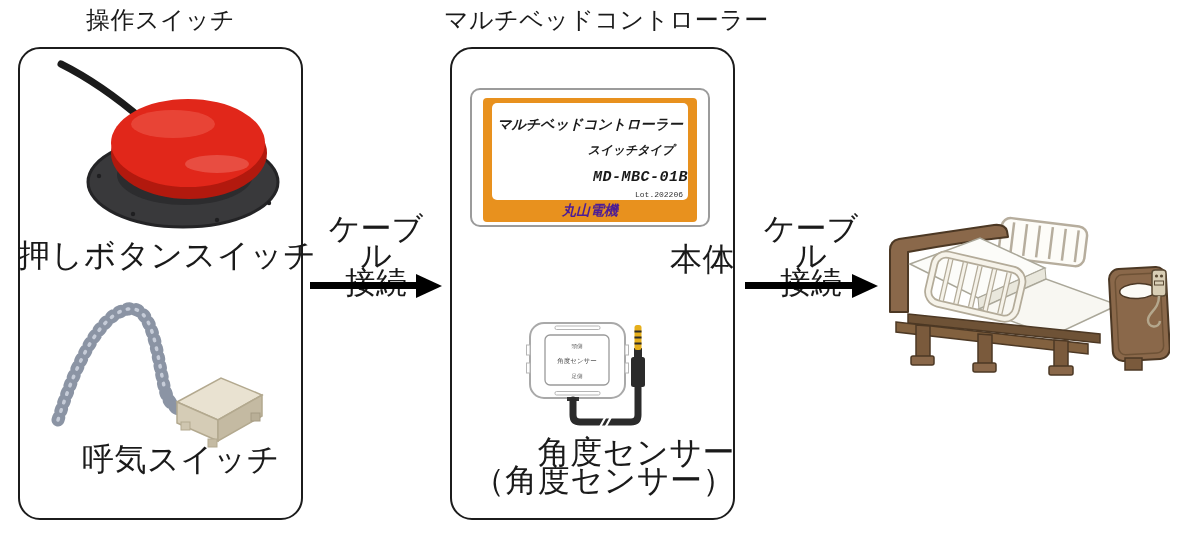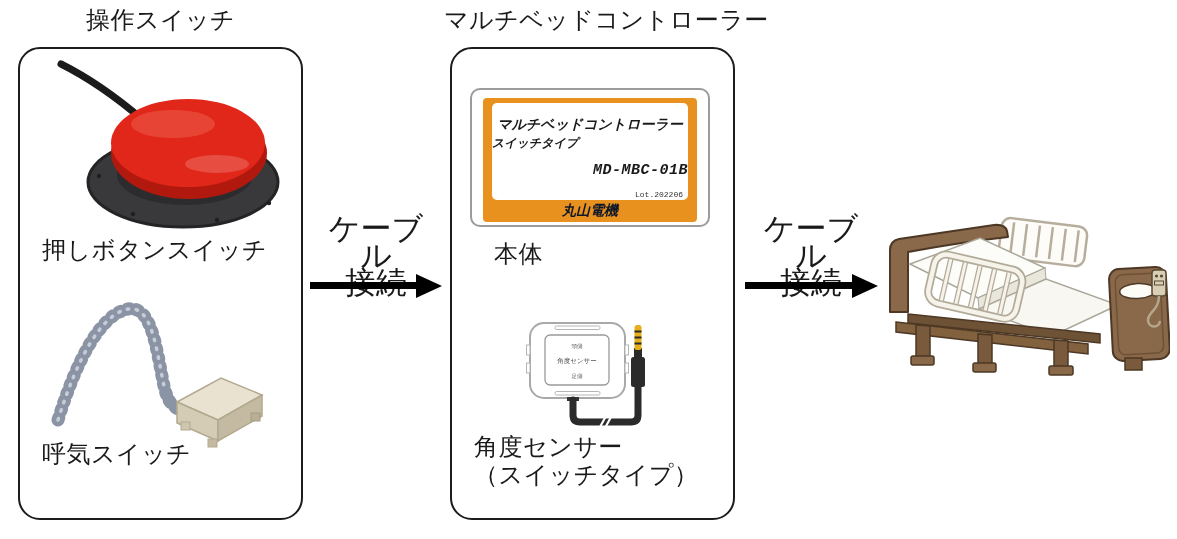--- a/index.html
+++ b/index.html
@@ -6,21 +6,21 @@
   .canvas {
     position:relative; width:1177px; height:539px; background:#fff;
     font-family:Liberation Mono, monospace; color:#1a1a1a;
     overflow:hidden;
   }
   .group-box {
     position:absolute; border:2px solid #1c1c1c; border-radius:22px;
     background:#fff; box-sizing:border-box;
   }
   .title { position:absolute; font-size:24px; text-align:center; letter-spacing:0.5px; white-space:nowrap; }
-  .item-label { position:absolute; font-size:24px; text-align:left; letter-spacing:0.5px; white-space:nowrap;margin-left:24px; }
+  .item-label { position:absolute; font-size:32px; text-align:right; letter-spacing:0.5px; white-space:nowrap; }
   .cable-text { position:absolute; font-size:31px; line-height:27px; text-align:center; }
   .arrow-shaft { position:absolute; height:7px; background:#000; }
   .arrow-head {
     position:absolute; width:0; height:0;
     border-top:12px solid transparent; border-bottom:12px solid transparent;
     border-left:26px solid #000;
   }
   .svg-abs { position:absolute; }
 
   
@@ -30,26 +30,26 @@
   }
   .device-label {
     position:absolute; left:11px; top:8px; width:214px; height:124px;
     background:#E8911E; border-radius:4px;
   }
   .device-label-panel {
     position:absolute; left:9px; top:5px; width:196px; height:97px;
     background:#fff; border-radius:5px;
   }
   .dl-product { margin-top:13px; text-align:center; font-size:14px; font-weight:bold; font-style:italic; white-space:nowrap; }
-  .dl-type { text-align:left; padding-right:26px; font-size:12px; font-weight:bold; font-style:italic; margin-top:1px; }
+  .dl-type { text-align:right; padding-right:14px; font-size:12px; font-weight:bold; font-style:italic; margin-top:8px; }
   .dl-model { text-align:right; font-size:15px; font-weight:bold; font-style:italic; margin-top:10px; letter-spacing:0.5px; }
   .dl-lot { position:absolute; right:5px; bottom:1px; font-size:8px; color:#333;margin-top:12px; }
   .dl-maker {
     position:absolute; left:0; right:0; bottom:2px; text-align:center;
-    font-size:14px; font-weight:bold; font-style:italic; color:#0f172a;
+    font-size:14px; font-weight:bold; font-style:italic; color:#4c1d95;
   }
 </style>
 </head>
 <body>
 
 <div class="canvas">
 
   <div class="title" style="left:18px; top:4px; width:285px;">操作スイッチ</div>
   <div class="title" style="left:444px; top:4px; width:297px;">マルチベッドコントローラー</div>
 
@@ -96,21 +96,21 @@
     <div class="device-label">
       <div class="device-label-panel">
         <div class="dl-product">マルチベッドコントローラー</div>
         <div class="dl-type">スイッチタイプ</div>
         <div class="dl-model">MD-MBC-01B</div>
         <div class="dl-lot">Lot.202206</div>
       </div>
       <div class="dl-maker">丸山電機</div>
     </div>
   </div>
-  <div class="item-label" style="left:470px; top:238px; width:285px;">本体</div>
+  <div class="item-label" style="left:450px; top:238px; width:285px;">本体</div>
 
   <svg class="svg-abs" style="left:525px; top:315px;" width="135" height="117" viewBox="0 0 135 117">
     <rect x="5" y="8" width="95" height="75" rx="14" fill="#fff" stroke="#a9a9a9" stroke-width="2"></rect>
     <rect x="30" y="11" width="45" height="3.5" rx="1.5" fill="#fff" stroke="#b5b5b5" stroke-width="1"></rect>
     <rect x="30" y="76.5" width="45" height="3.5" rx="1.5" fill="#fff" stroke="#b5b5b5" stroke-width="1"></rect>
     <rect x="1.5" y="30" width="3.5" height="10" fill="#fff" stroke="#b5b5b5" stroke-width="1"></rect>
     <rect x="1.5" y="48" width="3.5" height="10" fill="#fff" stroke="#b5b5b5" stroke-width="1"></rect>
     <rect x="100" y="30" width="3.5" height="10" fill="#fff" stroke="#b5b5b5" stroke-width="1"></rect>
     <rect x="100" y="48" width="3.5" height="10" fill="#fff" stroke="#b5b5b5" stroke-width="1"></rect>
     <rect x="20" y="20" width="64" height="50" rx="5" fill="#fff" stroke="#9a9a9a" stroke-width="1.3"></rect>
@@ -119,21 +119,21 @@
     <text x="52" y="63" font-size="5.5" text-anchor="middle" fill="#555">足側</text>
     <rect x="42" y="82" width="12" height="4" fill="#333"></rect>
     <path d="M48,85 L48,100 Q48,107 55,107 L106,107 Q113,107 113,100 L113,72" fill="none" stroke="#2b2b2b" stroke-width="7" stroke-linecap="round"></path>
     <path d="M75,112 L81,101 M80,113 L86,102" stroke="#fff" stroke-width="2.2"></path>
     <rect x="106" y="42" width="14" height="30" rx="2.5" fill="#2b2b2b"></rect>
     <rect x="109" y="33" width="8" height="10" fill="#2b2b2b"></rect>
     <rect x="109.5" y="10" width="7" height="25" rx="2.5" fill="#e6af1b"></rect>
     <path d="M109.5,16.5 h7 M109.5,22.5 h7 M109.5,28.5 h7" stroke="#2b2b2b" stroke-width="2"></path>
   </svg>
   <div class="item-label" style="left:450px; top:431px; width:285px;">角度センサー</div>
-  <div class="item-label" style="left:450px; top:459px; width:285px;">（スイッチタイプ）</div>
+  <div class="item-label" style="left:450px; top:459px; width:285px;">（角度センサー）</div>
 
   <div class="cable-text" style="left:750px; top:217px; width:122px;">
     <div>ケーブル</div>
     <div>接続</div>
   </div>
   <div class="arrow-shaft" style="left:745px; top:282px; width:109px;"></div>
   <div class="arrow-head" style="left:852px; top:274px;"></div>
 
   <svg class="svg-abs" style="left:882px; top:212px;" width="288" height="164" viewBox="0 0 288 164">
 

